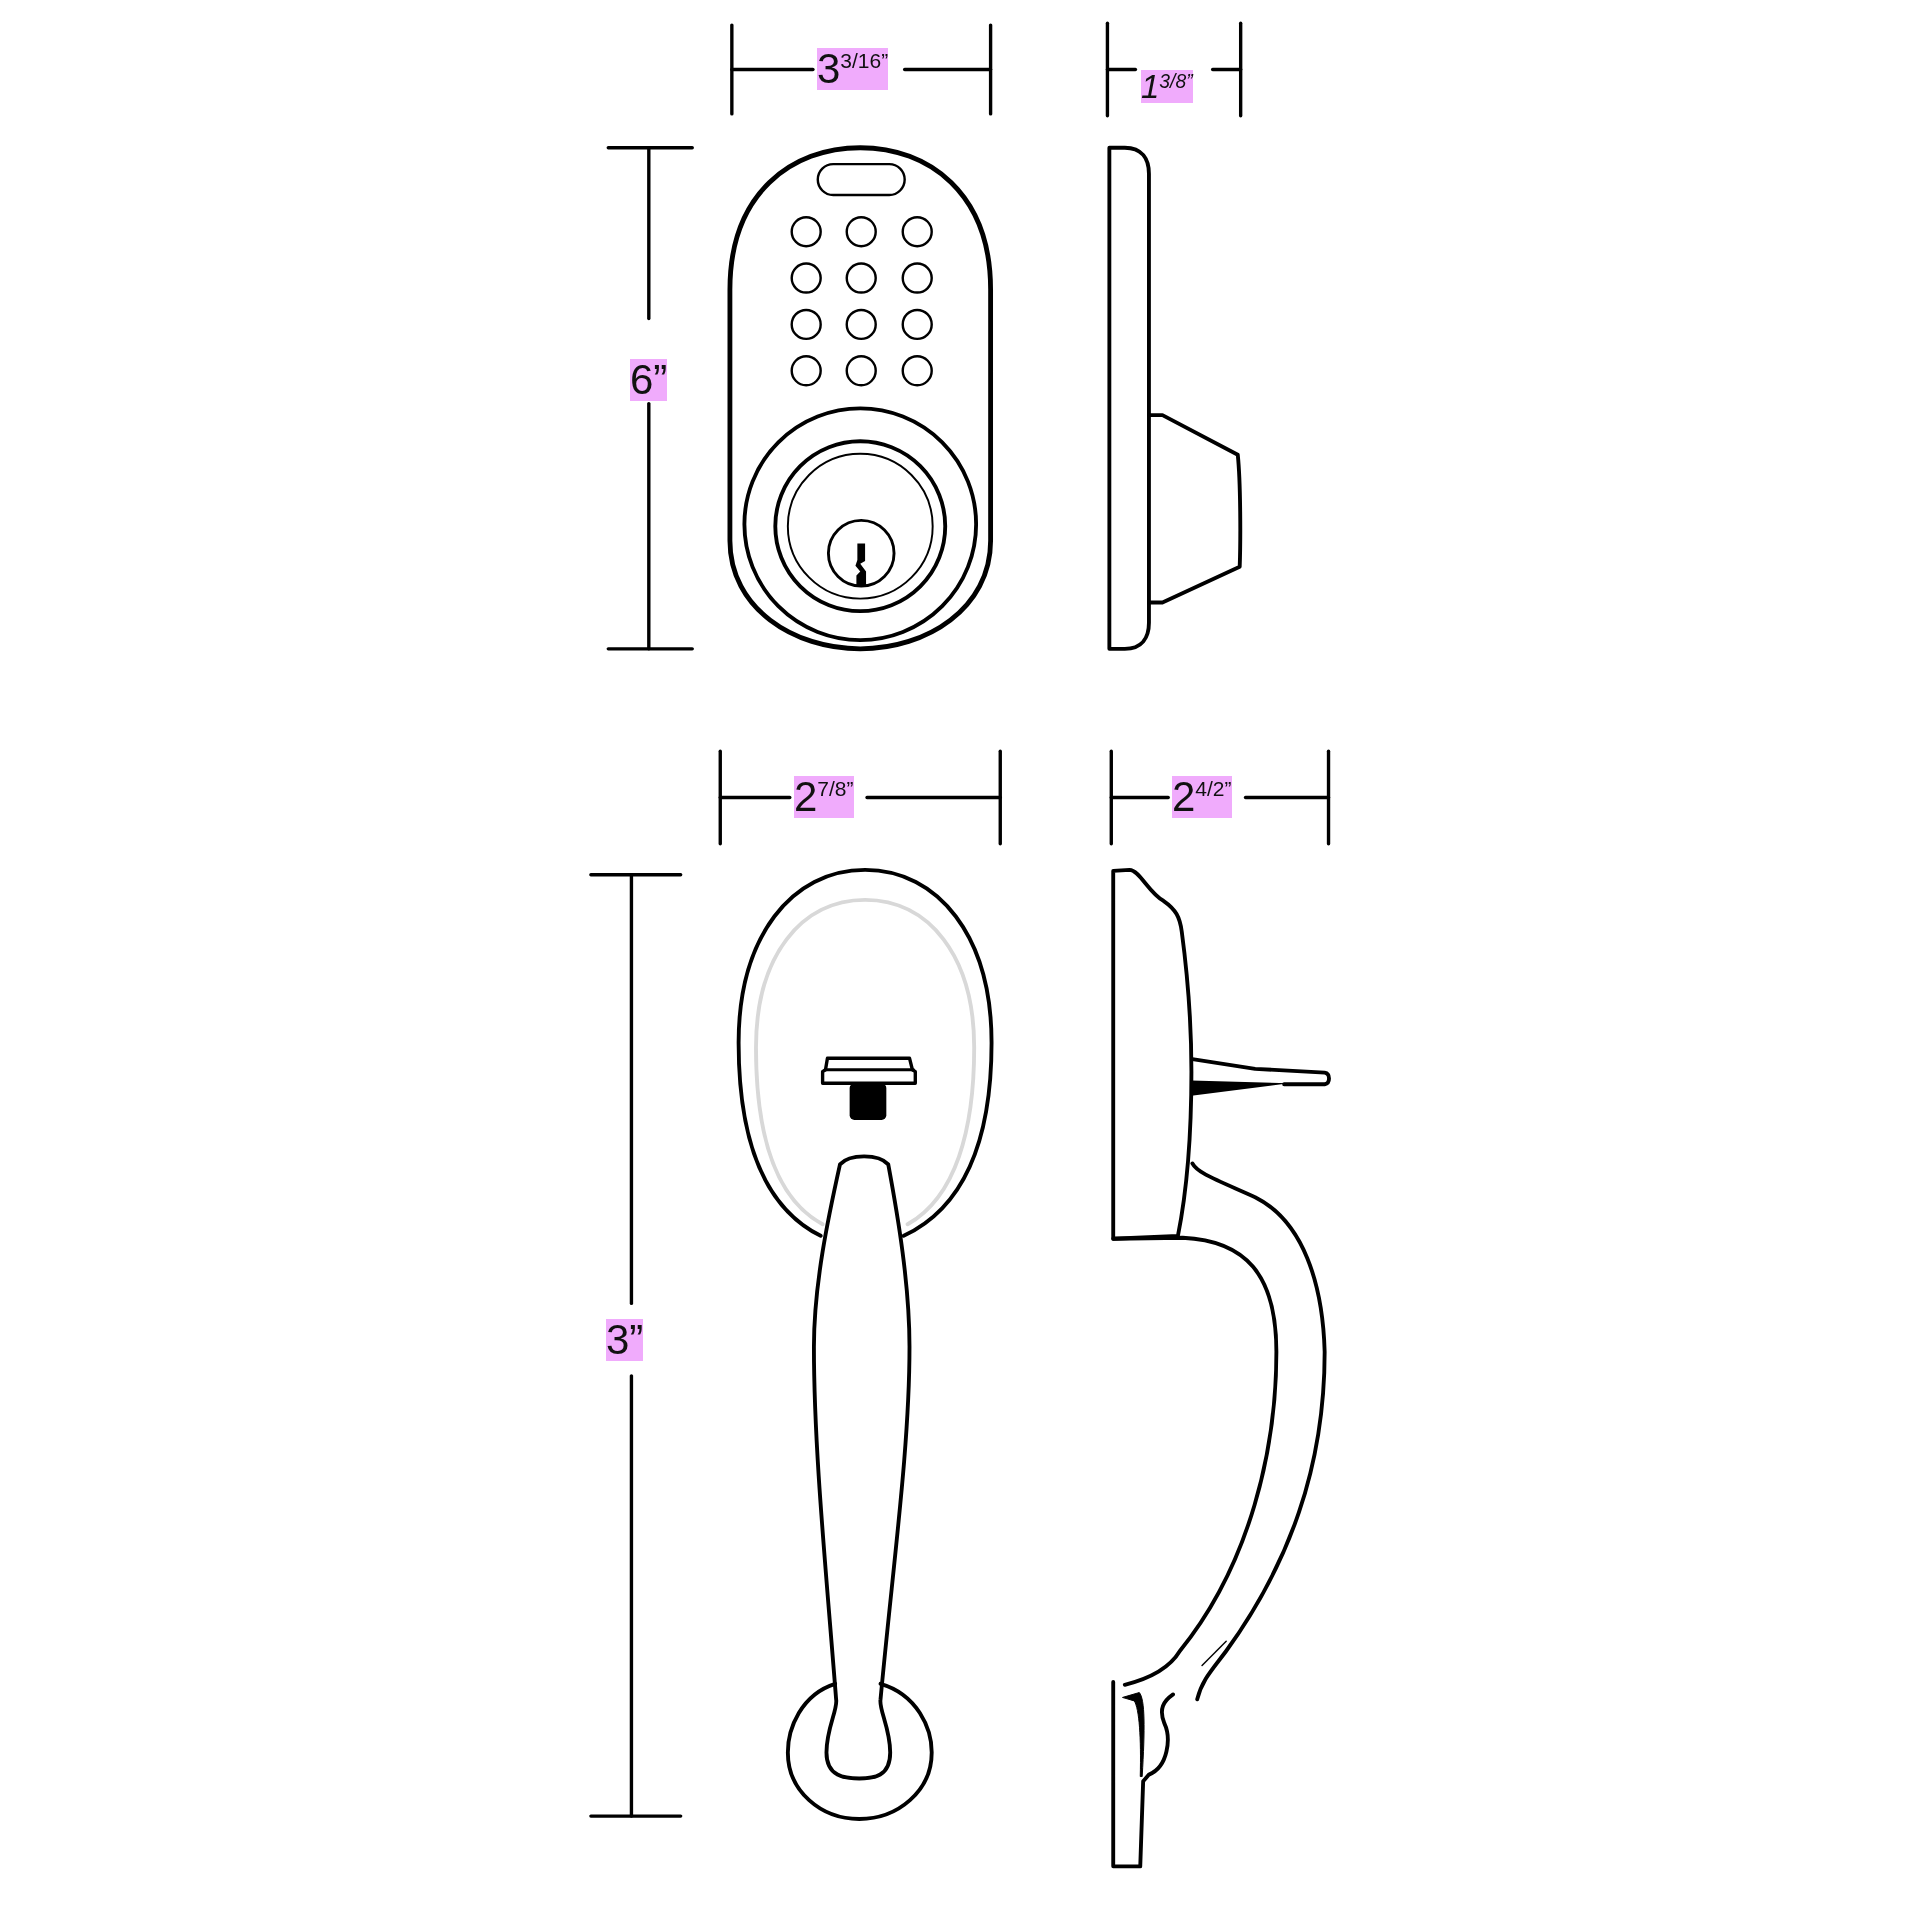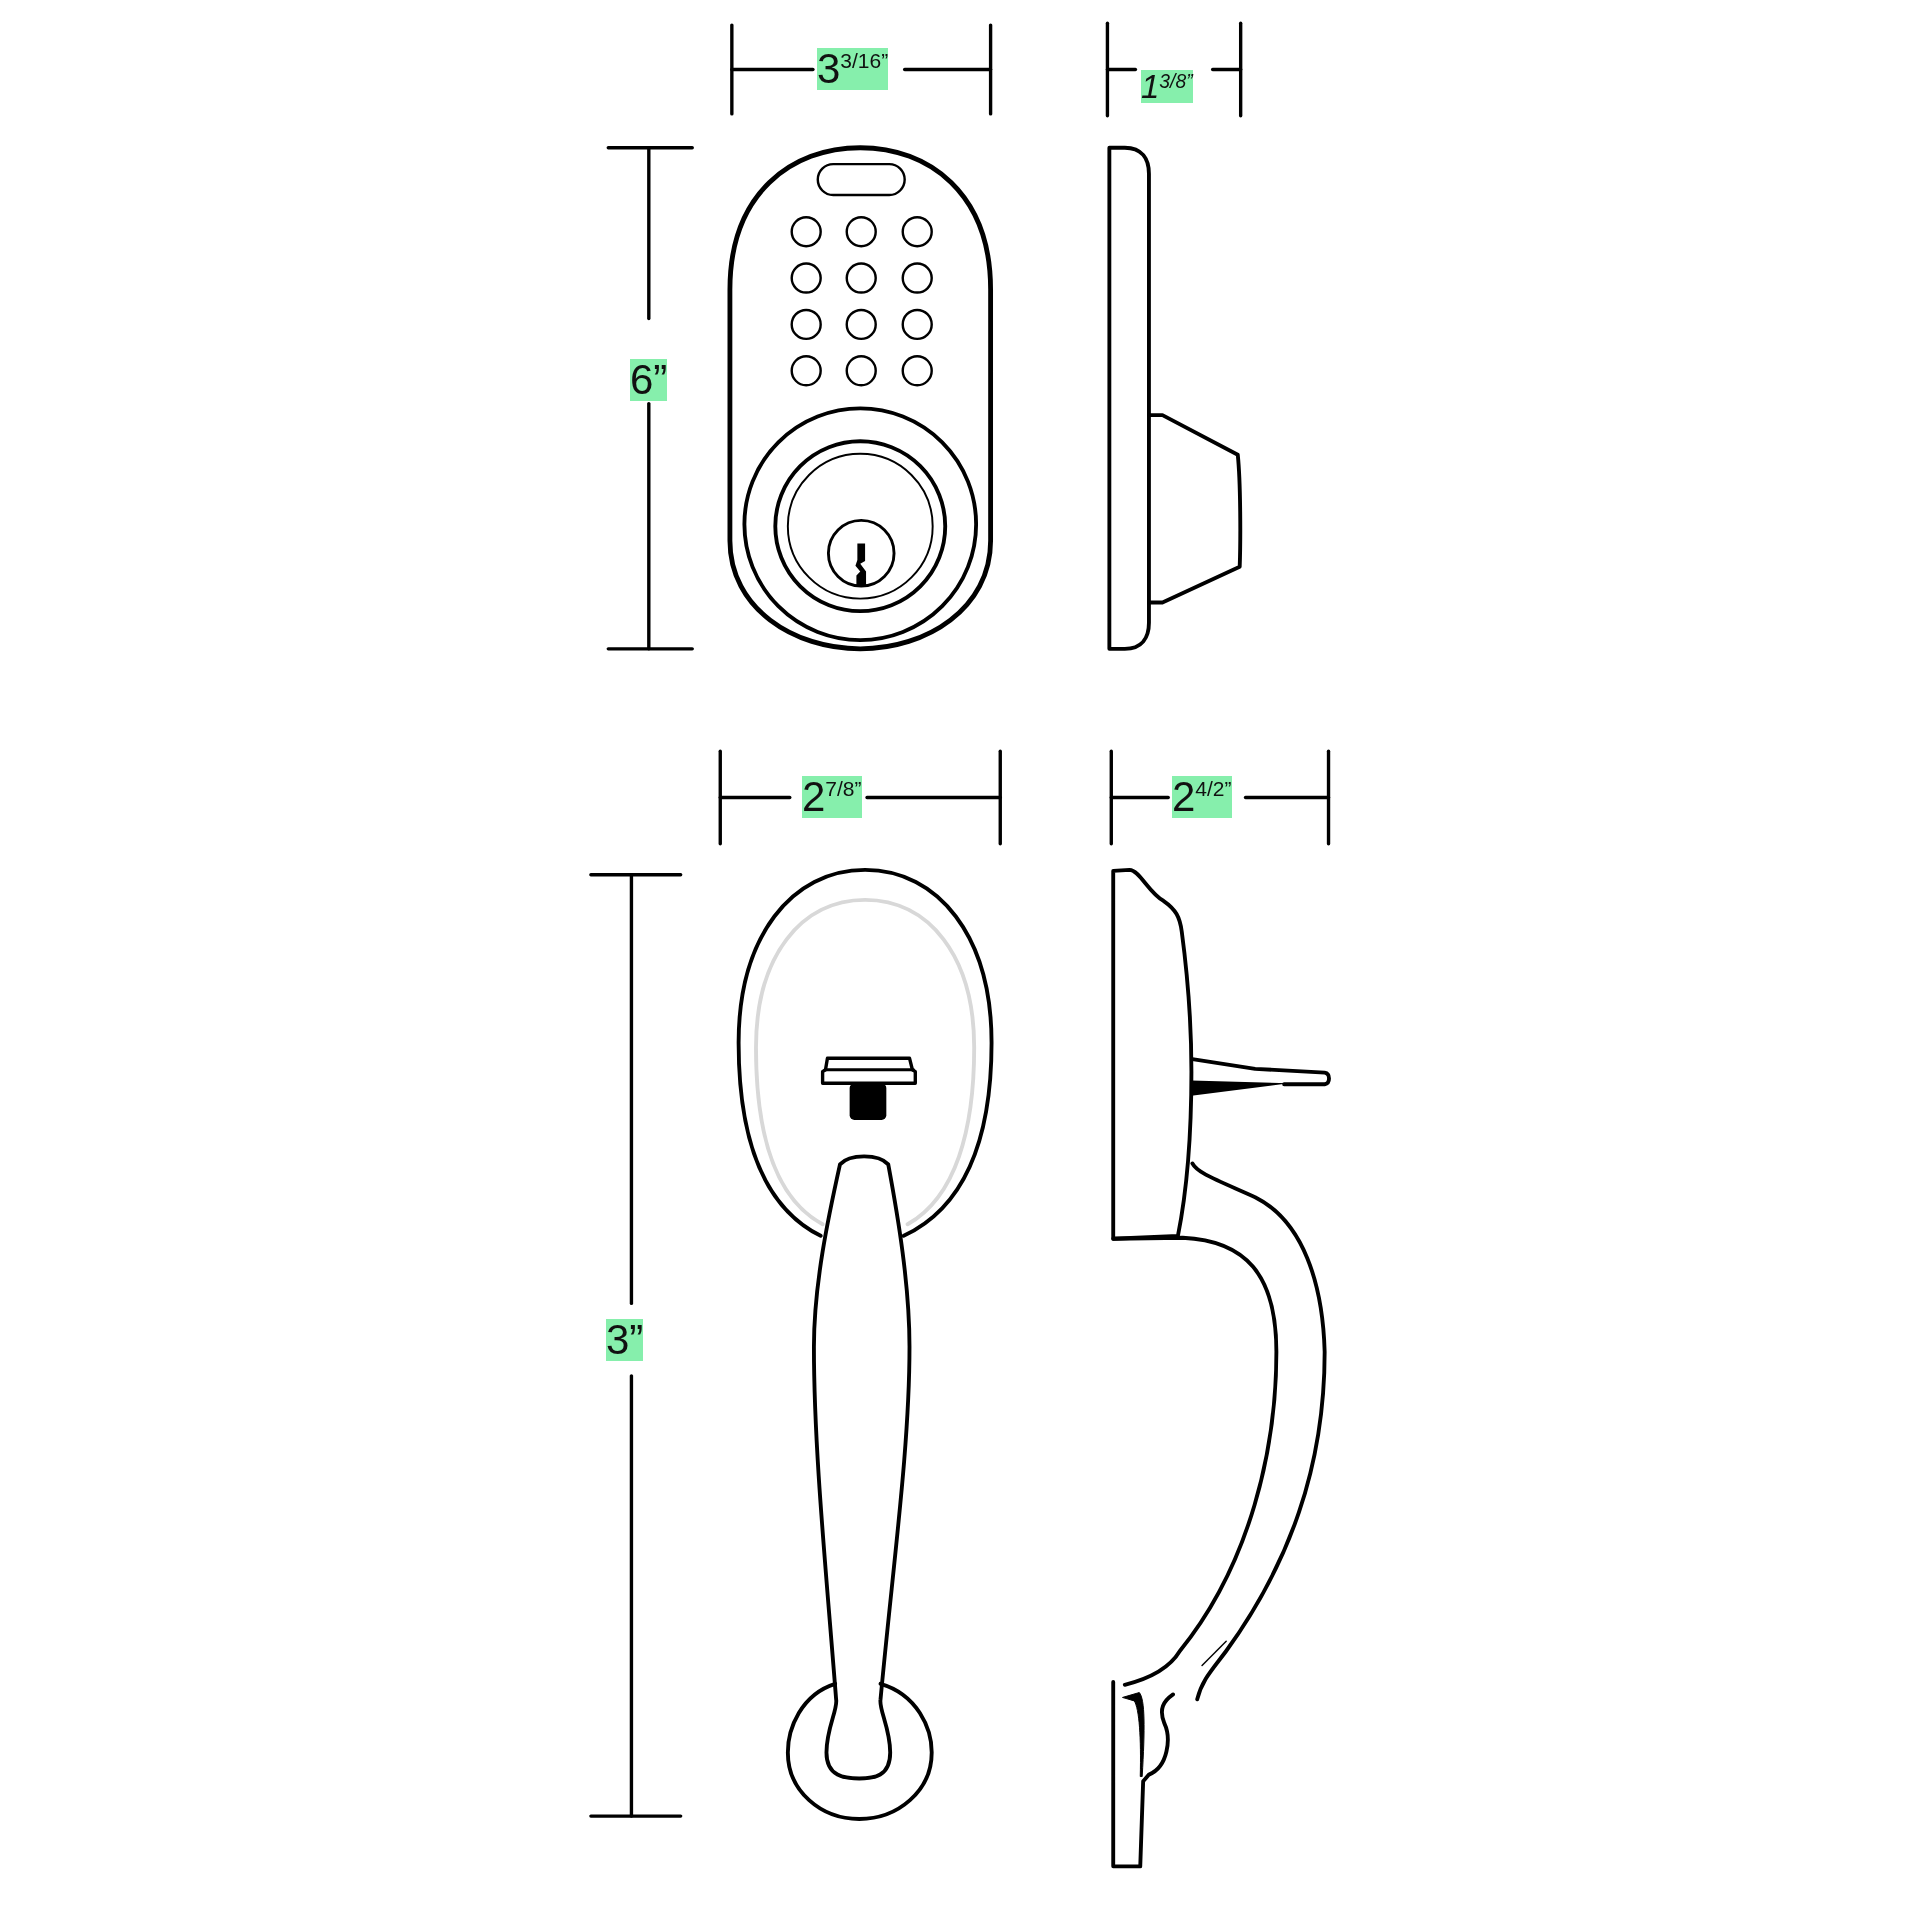--- a/index.html
+++ b/index.html
@@ -1,20 +1,20 @@
 <!DOCTYPE html>
 <html><head>
 <meta charset="utf-8">
 <style>
   html, body { margin: 0; padding: 0; background: #ffffff; }
   body { width: 1931px; height: 1931px; position: relative; overflow: hidden;
          font-family: "Liberation Sans", "DejaVu Sans", sans-serif; color: #000; }
   svg.drawing { position: absolute; left: 0; top: 0; width: 1931px; height: 1931px; }
   .dim-label { position: absolute; font-family: "Liberation Sans", sans-serif;
-               font-size: 42px; line-height: 1; white-space: nowrap; color: #111; background: #86efac; }
+               font-size: 42px; line-height: 1; white-space: nowrap; color: #111; background: #f0abfc; }
   .dim-label sup { font-size: 21px; vertical-align: top; position: relative; top: 1.9px; }
   .dim-label.small { font-size: 33px; }
   .dim-label.small sup { font-size: 19.3px; }
 </style>
 </head>
 <body>
 
 <svg class="drawing" viewBox="0 0 2000 2000" xmlns="http://www.w3.org/2000/svg">
   <g fill="none" stroke="#000" stroke-width="3.5" stroke-linecap="round" stroke-linejoin="round">
 
@@ -113,21 +113,21 @@
 </div>
 
 <div class="dim-label small" style="left:1141px; top:70px;font-style:italic;">
   <span>1</span><sup>3/8”</sup>
 </div>
 
 <div class="dim-label" style="left:630px; top:359px;">
   <span>6”</span>
 </div>
 
-<div class="dim-label" style="left:794px; top:776px;margin-left:8px;">
+<div class="dim-label" style="left:794px; top:776px;">
   <span>2</span><sup>7/8”</sup>
 </div>
 
 <div class="dim-label" style="left:1172px; top:776px;">
   <span>2</span><sup>4/2”</sup>
 </div>
 
 <div class="dim-label" style="left:606px; top:1319px;">
   <span>3”</span>
 </div>

